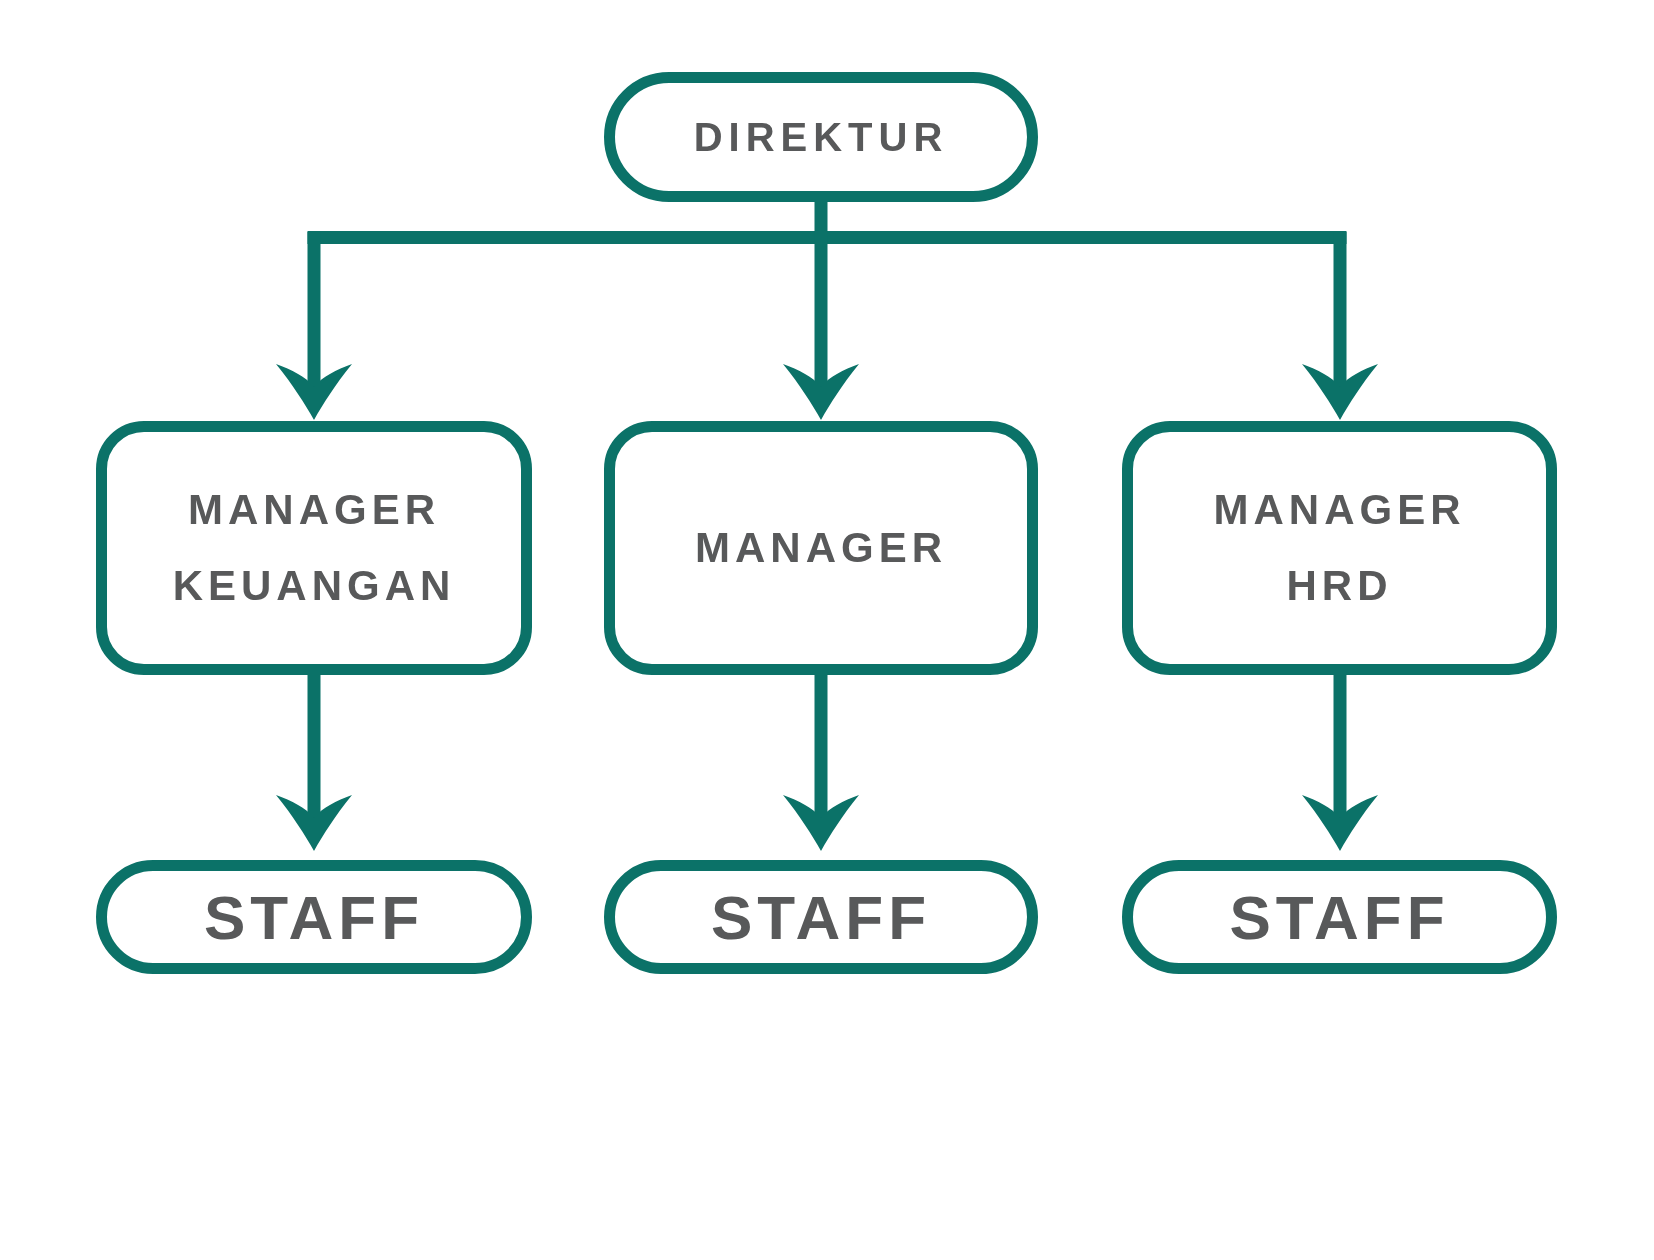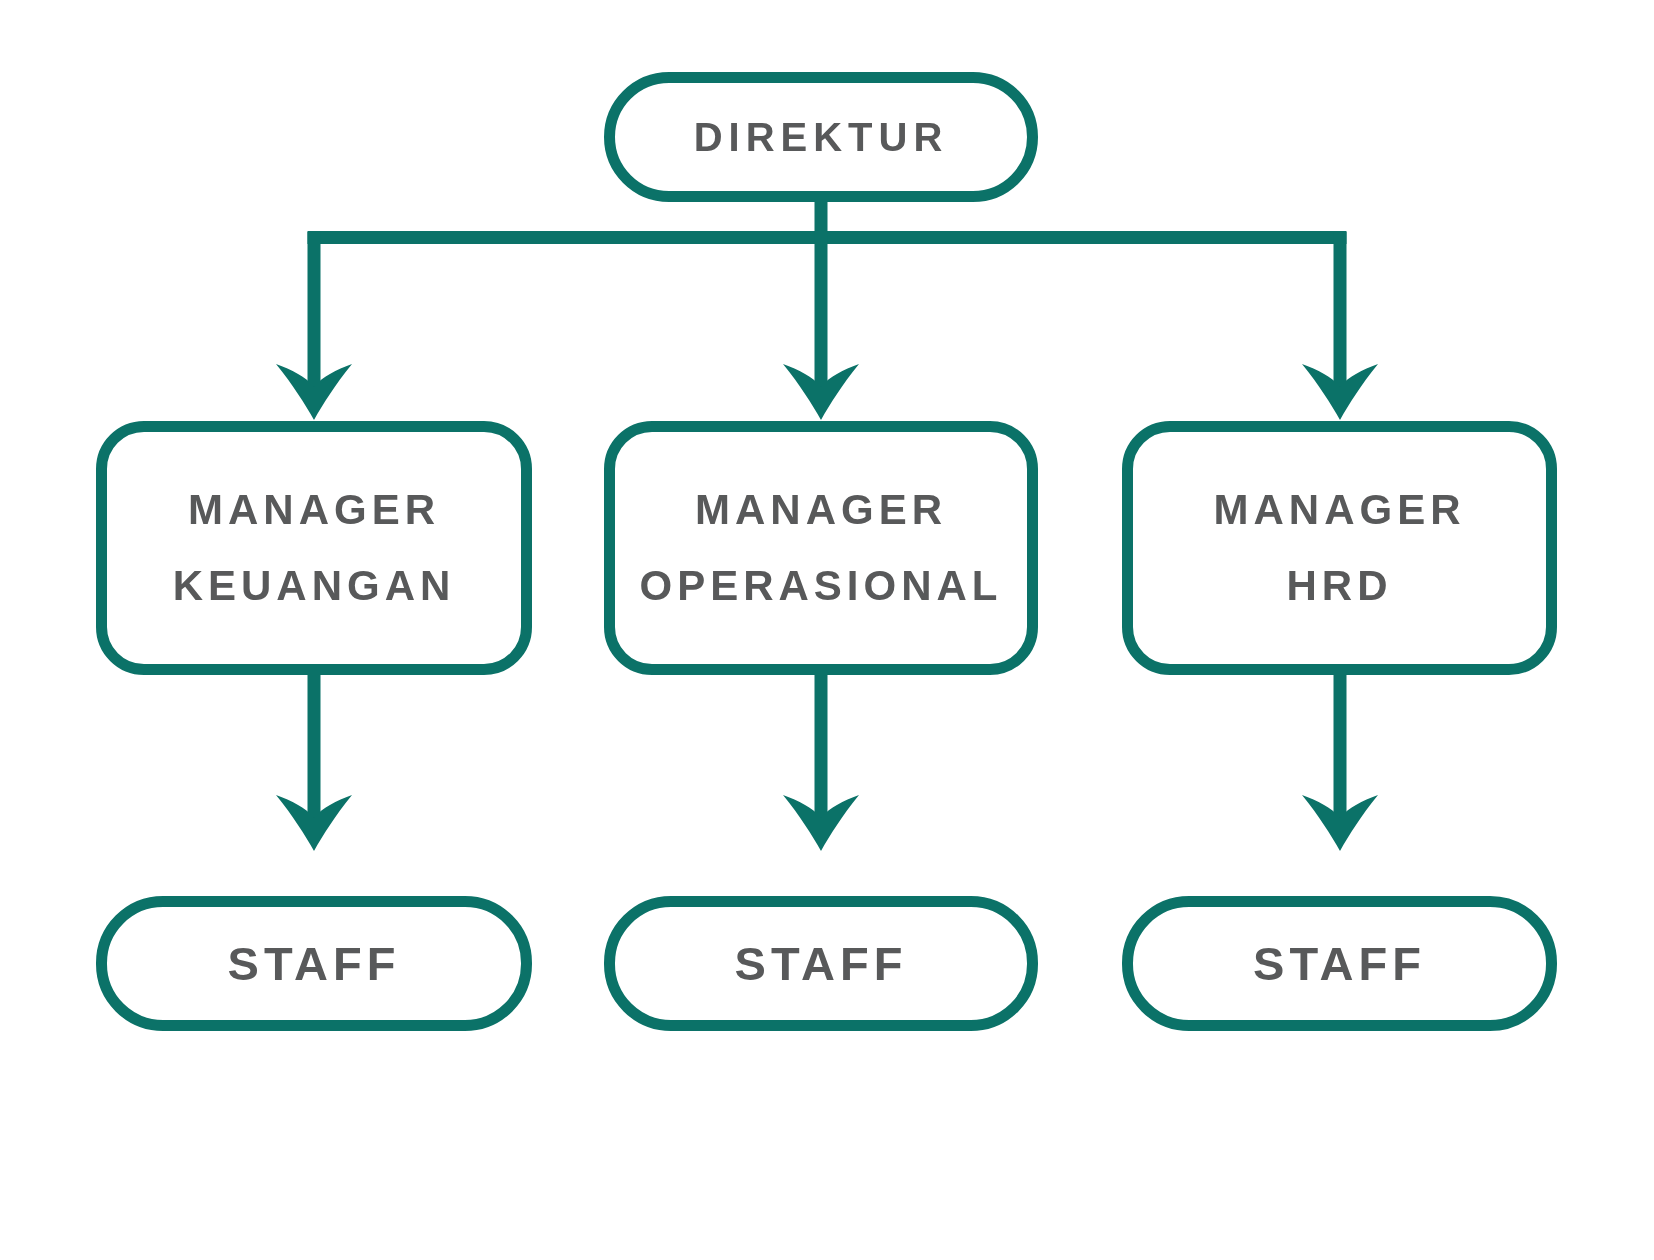--- a/index.html
+++ b/index.html
@@ -61,24 +61,24 @@
     font-size: 42px;
     letter-spacing: 5px;
     line-height: 76px;
   }
   #node-manager-teknik-keuangan { left: 96px;  width: 436px; }
   #node-manager-operasional     { left: 604px; width: 434px; }
   #node-manager-hrd             { left: 1122px; width: 435px; }
 
   
   .staff {
-    top: 896px;
-    height: 135px;
+    top: 860px;
+    height: 114px;
     border-radius: 67px;
-    font-size: 47px;
+    font-size: 62px;
     letter-spacing: 5px;
   }
   #node-staff-teknik       { left: 96px;  width: 436px; }
   #node-staff-operasional  { left: 604px; width: 434px; }
   #node-staff-hrd          { left: 1122px; width: 435px; }
 </style>
 </head>
 <body>
 
 <div id="canvas">
@@ -110,21 +110,20 @@
     <span class="line">DIREKTUR</span>
   </div>
 
   <div class="node manager" id="node-manager-teknik-keuangan">
     <span class="line">MANAGER</span>
     <span class="line">KEUANGAN</span>
   </div>
 
   <div class="node manager" id="node-manager-operasional">
     <span class="line">MANAGER</span>
-    <span class="line">OPERASIONAL</span>
   </div>
 
   <div class="node manager" id="node-manager-hrd">
     <span class="line">MANAGER</span>
     <span class="line">HRD</span>
   </div>
 
   <div class="node staff" id="node-staff-teknik">
     <span class="line">STAFF</span>
   </div>

